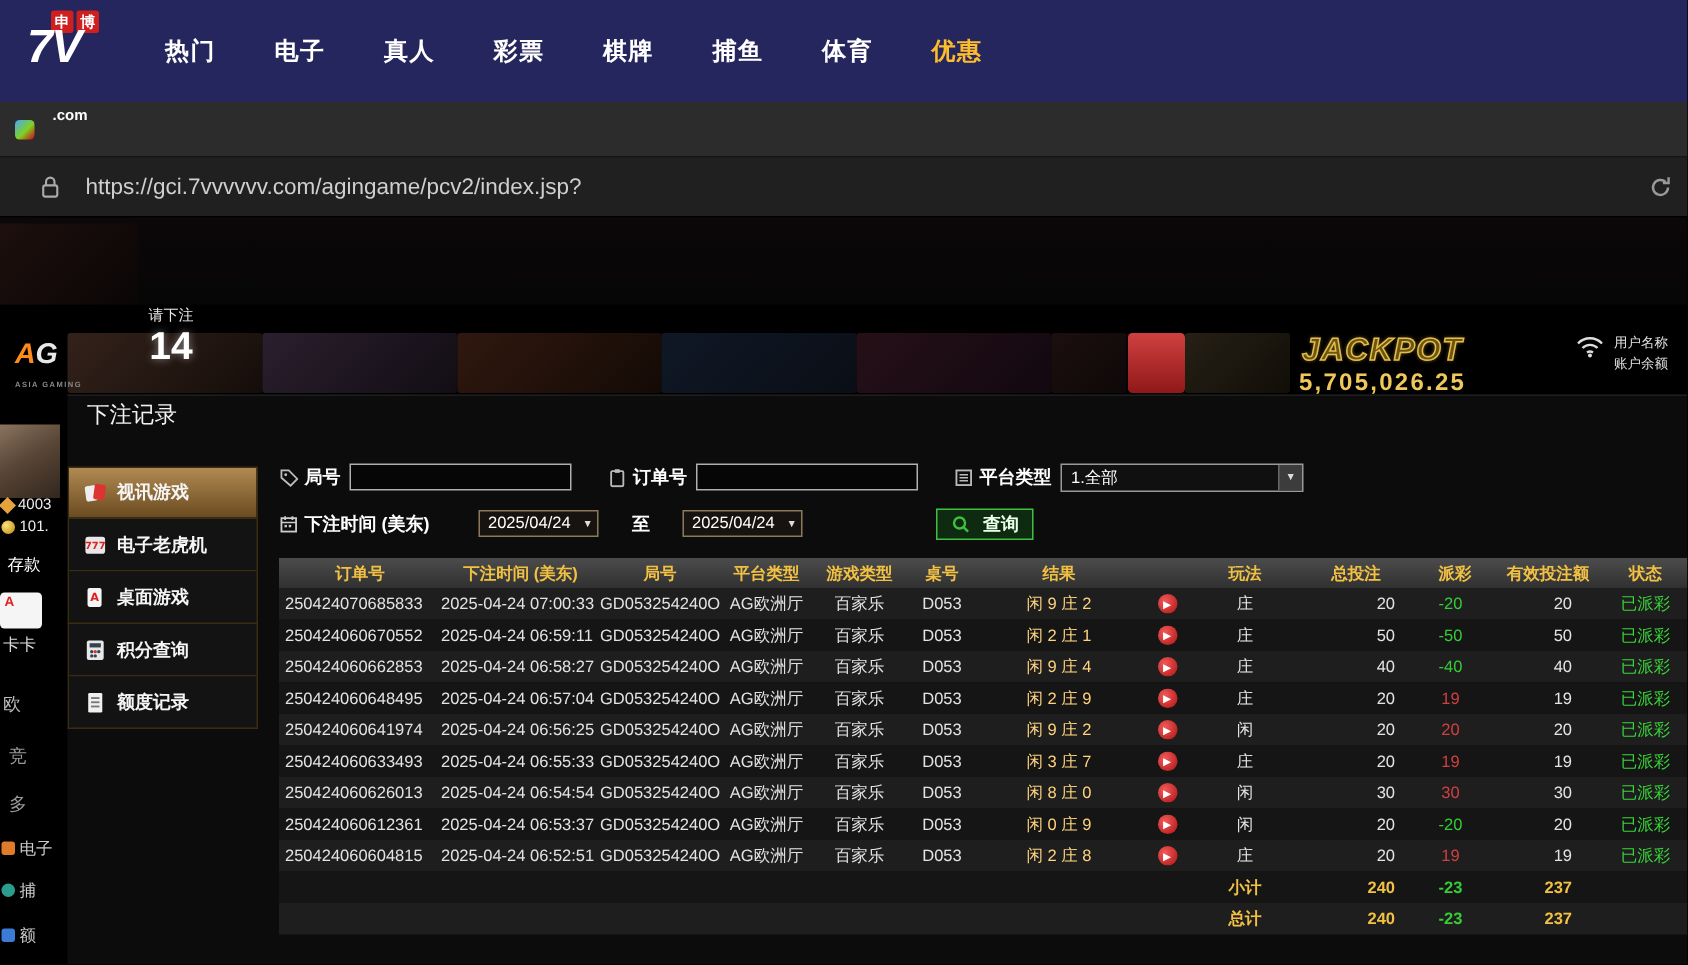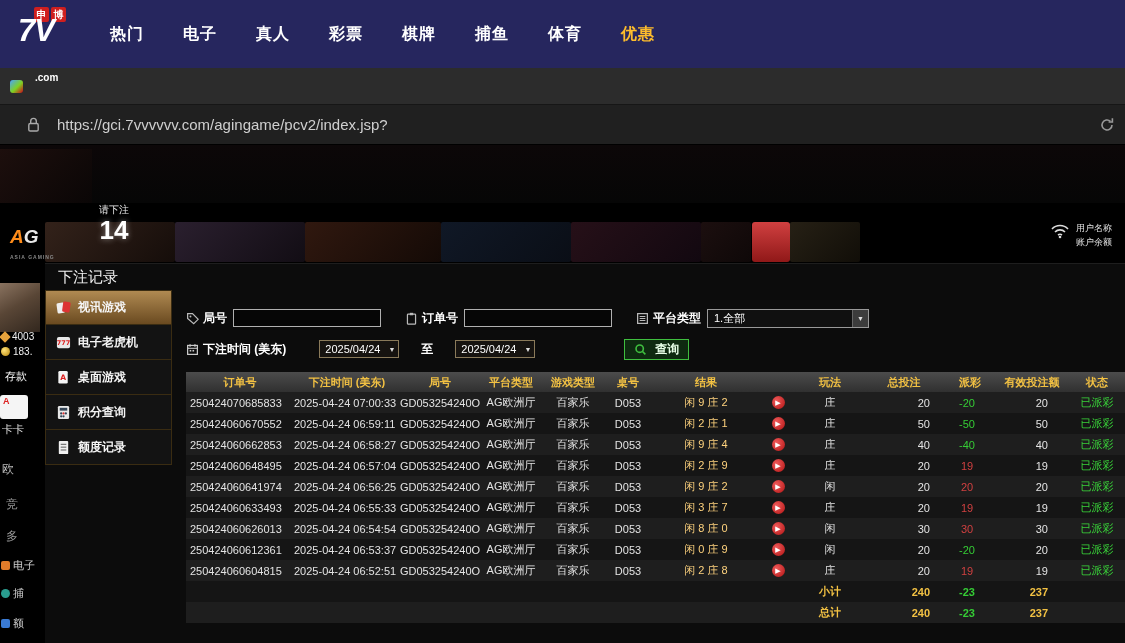--- a/index.html
+++ b/index.html
@@ -91,21 +91,21 @@
   
   .popup { position:absolute; left:45px; top:118px; width:1080px; height:380px;
            background:#0c0c0c; z-index:5; overflow:hidden; border-top:1px solid #1e1e1e; }
   .popup-title { height:26px; line-height:26px; padding-left:13px; font-size:15px; color:#f2f2f2; }
   .popup-body { display:flex; }
 
   .sidebar { width:127px; flex:none; }
   .side-item { height:35px; display:flex; align-items:center; gap:7px; padding-left:9px;
                background:#131313; border:1px solid #3a2c12; border-top:none; cursor:pointer; }
   .sidebar .side-item:first-child { border-top:1px solid #3a2c12; }
-  .side-item.active { background:linear-gradient(180deg,#b08a52,#6a4a20); }
+  .side-item.active { background:linear-gradient(180deg,#b08a52,#6a4a20);margin-top:21px; }
   .side-icon { width:16px; height:16px; display:flex; align-items:center; justify-content:center; flex:none; }
   .side-label { font-size:12px; font-weight:bold; color:#f5f5f5; }
 
   .main { flex:1; padding:6px 0 0 14px; }
   .frow { display:flex; align-items:center; height:24px; }
   .frow1 { margin-top:10px; }
   .frow2 { margin-top:7px; }
   .ficon { display:flex; margin-right:4px; }
   .flabel { font-size:12px; font-weight:bold; color:#fff; margin-right:6px; white-space:nowrap; }
   .finput { width:148px; height:18px; background:#060606; border:1px solid #b0b0b0;
@@ -215,40 +215,44 @@
   <div class="ag-logo">
     <span class="ag-a">A</span><span class="ag-g">G</span>
     <span class="ag-sub">ASIA GAMING</span>
   </div>
 
   <div class="bet-timer">
     <div class="bet-prompt">请下注</div>
     <div class="bet-count">14</div>
   </div>
 
+  <div class="jackpot">
+    <div class="jp-label">JACKPOT</div>
+    <div class="jp-value">5,705,026.25</div>
+  </div>
 
   <span class="wifi-icon">
     <svg width="20" height="16" viewBox="0 0 20 16">
         <path d="M2 6a11 11 0 0116 0M5 9a7 7 0 0110 0M8 12a3.5 3.5 0 014 0" fill="none" stroke="#ddd" stroke-width="1.6"></path>
         <circle cx="10" cy="14" r="1.3" fill="#ddd"></circle>
       </svg>
   </span>
   <div class="user-info">
     <div>用户名称</div>
     <div>账户余额</div>
   </div>
 
   <div class="frag avatar"></div>
   <div class="frag frag-points">
     <span class="points-icon"></span>
     <span>4003</span>
   </div>
   <div class="frag frag-balance">
     <span class="coin-icon"></span>
-    <span>183.</span>
+    <span>101.</span>
   </div>
   <div class="frag frag-deposit">存款</div>
   <div class="frag card-icon">A</div>
   <div class="frag frag-kaka">卡卡</div>
   <div class="frag frag-europe">欧</div>
   <div class="frag frag-jing">竞</div>
   <div class="frag frag-duo">多</div>
   <div class="frag frag-row frag-dianzi">
     <span class="dot-orange"></span>
     <span>电子</span>

